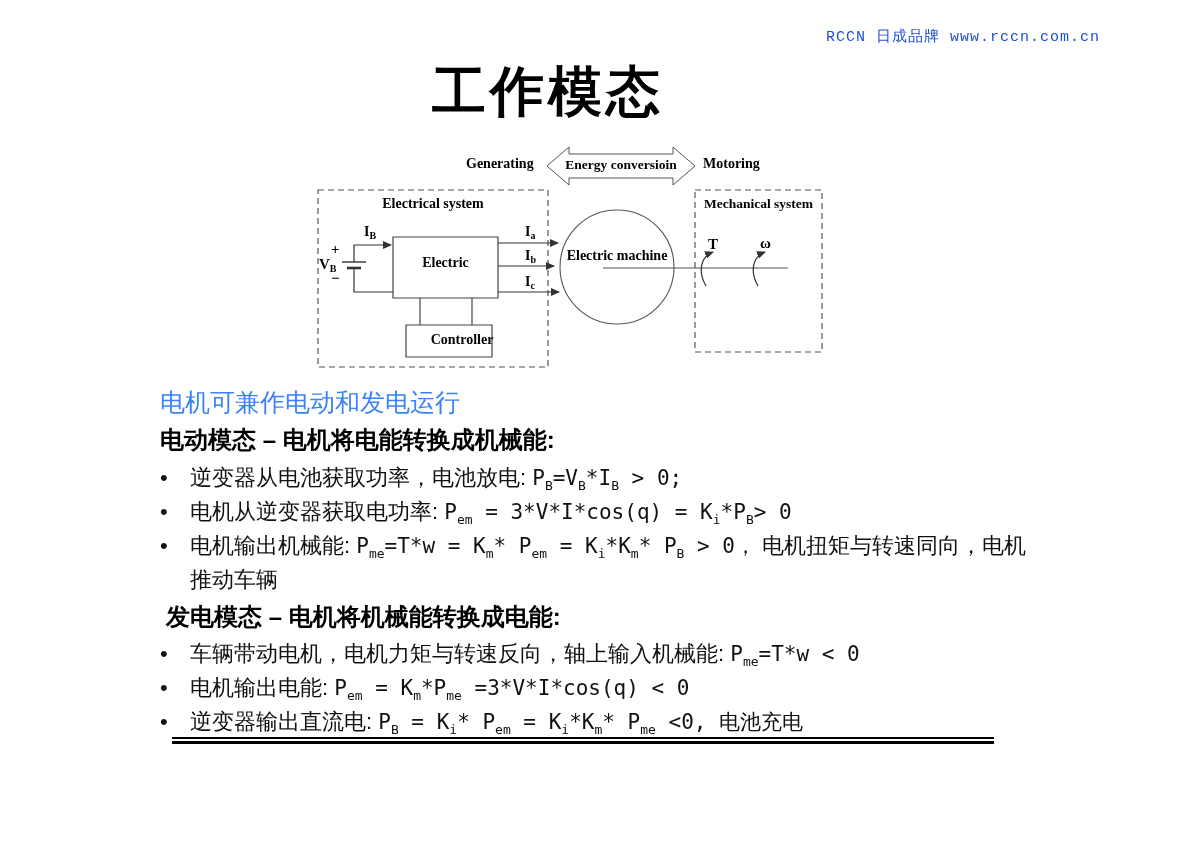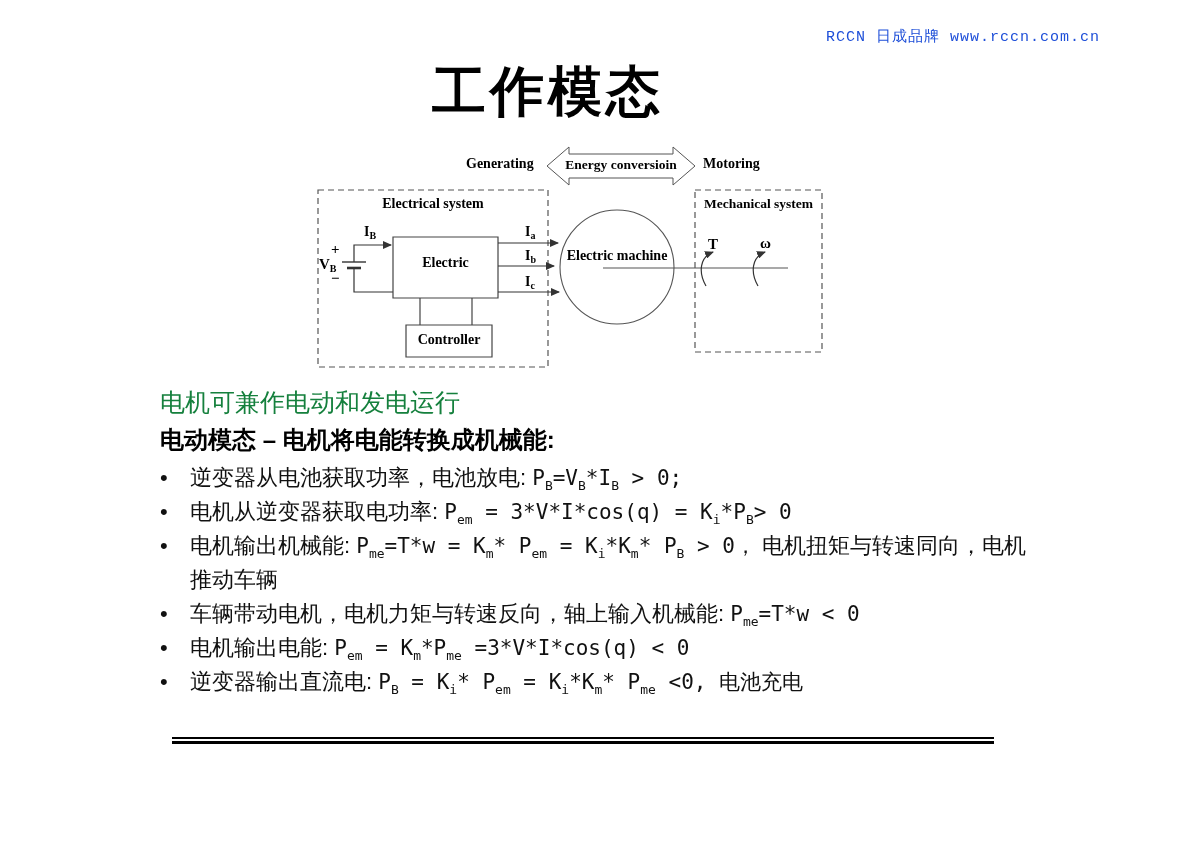--- a/index.html
+++ b/index.html
@@ -21,21 +21,21 @@
   }
   
   .dlabel{
     position:absolute;font-family:"Liberation Serif",serif;font-weight:bold;
     font-size:14px;color:#000;white-space:nowrap;
   }
   .dlabel sub{font-size:10px;vertical-align:-3px;}
   .dlabel.ctr{text-align:center;}
   .sign{position:absolute;font-family:"Liberation Serif",serif;font-weight:bold;font-size:15px;}
   
-  .intro{top:386px;left:160px;font-size:25px;color:#15803d;}
+  .intro{top:386px;left:160px;font-size:25px;color:#3b82f6;}
   .h-bold{font-size:24px;font-weight:bold;color:#000;white-space:nowrap;}
   .h1{top:424px;left:160px;position:absolute;}
   .flow{top:461px;left:160px;width:888px;position:absolute;}
   .bullet{display:flex;align-items:flex-start;line-height:34px;font-size:22px;color:#111;}
   .bullet .dot{width:30px;flex:0 0 30px;font-size:22px;}
   .bullet .content{flex:1;}
   .h2{margin:4px 0 4px 6px;line-height:32px;}
   .seg-t{font-family:"Liberation Sans",sans-serif;}
   .seg-f{font-family:"DejaVu Sans Mono",monospace;font-size:21px;}
   sub.seg-s{font-family:"DejaVu Sans Mono",monospace;font-size:13px;vertical-align:-5px;line-height:0;}
@@ -87,21 +87,21 @@
   <path d="M 406,151 C 398,137 400,122 413,117" fill="none" stroke="#333" stroke-width="1.2" marker-end="url(#arr)"></path>
   <path d="M 458,151 C 450,137 452,122 465,117" fill="none" stroke="#333" stroke-width="1.2" marker-end="url(#arr)"></path>
 </svg>
 
 <div class="dlabel" style="left:466px;top:156px;">Generating</div>
 <div class="dlabel ctr" style="left:547px;top:157px;width:148px;font-size:13.5px;">Energy conversioin</div>
 <div class="dlabel" style="left:703px;top:156px;">Motoring</div>
 <div class="dlabel ctr" style="left:318px;top:196px;width:230px;">Electrical system</div>
 <div class="dlabel ctr" style="left:694px;top:196px;width:129px;font-size:13.5px;">Mechanical system</div>
 <div class="dlabel ctr" style="left:393px;top:255px;width:105px;">Electric</div>
-<div class="dlabel ctr" style="left:411px;top:332px;width:76px;">Controller</div>
+<div class="dlabel ctr" style="left:424px;top:332px;width:76px;">Controller</div>
 <div class="dlabel ctr" style="left:557px;top:248px;width:120px;">Electric machine</div>
 
 <div class="dlabel" style="left:319px;top:256px;font-size:15px;font-family:Liberation Serif, serif;"><span>V</span><sub>B</sub></div>
 <div class="sign" style="left:331px;top:241px;">+</div>
 <div class="sign" style="left:331px;top:270px;">−</div>
 
 <div class="dlabel" style="left:364px;top:224px;"><span>I</span><sub>B</sub></div>
 <div class="dlabel" style="left:525px;top:224px;"><span>I</span><sub>a</sub></div>
 <div class="dlabel" style="left:525px;top:248px;"><span>I</span><sub>b</sub></div>
 <div class="dlabel" style="left:525px;top:274px;"><span>I</span><sub>c</sub></div>
@@ -119,20 +119,21 @@
   </div>
   <div class="bullet">
     <span class="dot">•</span>
     <span class="content"><span class="seg-t">电机从逆变器获取电功率: </span><span class="seg-f">P</span><sub class="seg-s">em</sub><span class="seg-f"> = 3*V*I*cos(q) = K</span><sub class="seg-s">i</sub><span class="seg-f">*P</span><sub class="seg-s">B</sub><span class="seg-f">&gt; 0</span></span>
   </div>
   <div class="bullet">
     <span class="dot">•</span>
     <span class="content"><span class="seg-t">电机输出机械能: </span><span class="seg-f">P</span><sub class="seg-s">me</sub><span class="seg-f">=T*w = K</span><sub class="seg-s">m</sub><span class="seg-f">* P</span><sub class="seg-s">em</sub><span class="seg-f"> = K</span><sub class="seg-s">i</sub><span class="seg-f">*K</span><sub class="seg-s">m</sub><span class="seg-f">* P</span><sub class="seg-s">B</sub><span class="seg-f"> &gt; 0，</span><span class="seg-t"> 电机扭矩与转速同向，电机推动车辆</span></span>
   </div>
 
+  <div class="h-bold h2">发电模态 – 电机将机械能转换成电能:</div>
 
   <div class="bullet">
     <span class="dot">•</span>
     <span class="content"><span class="seg-t">车辆带动电机，电机力矩与转速反向，轴上输入机械能: </span><span class="seg-f">P</span><sub class="seg-s">me</sub><span class="seg-f">=T*w &lt; 0</span></span>
   </div>
   <div class="bullet">
     <span class="dot">•</span>
     <span class="content"><span class="seg-t">电机输出电能: </span><span class="seg-f">P</span><sub class="seg-s">em</sub><span class="seg-f"> = K</span><sub class="seg-s">m</sub><span class="seg-f">*P</span><sub class="seg-s">me</sub><span class="seg-f"> =3*V*I*cos(q) &lt; 0</span></span>
   </div>
   <div class="bullet">

